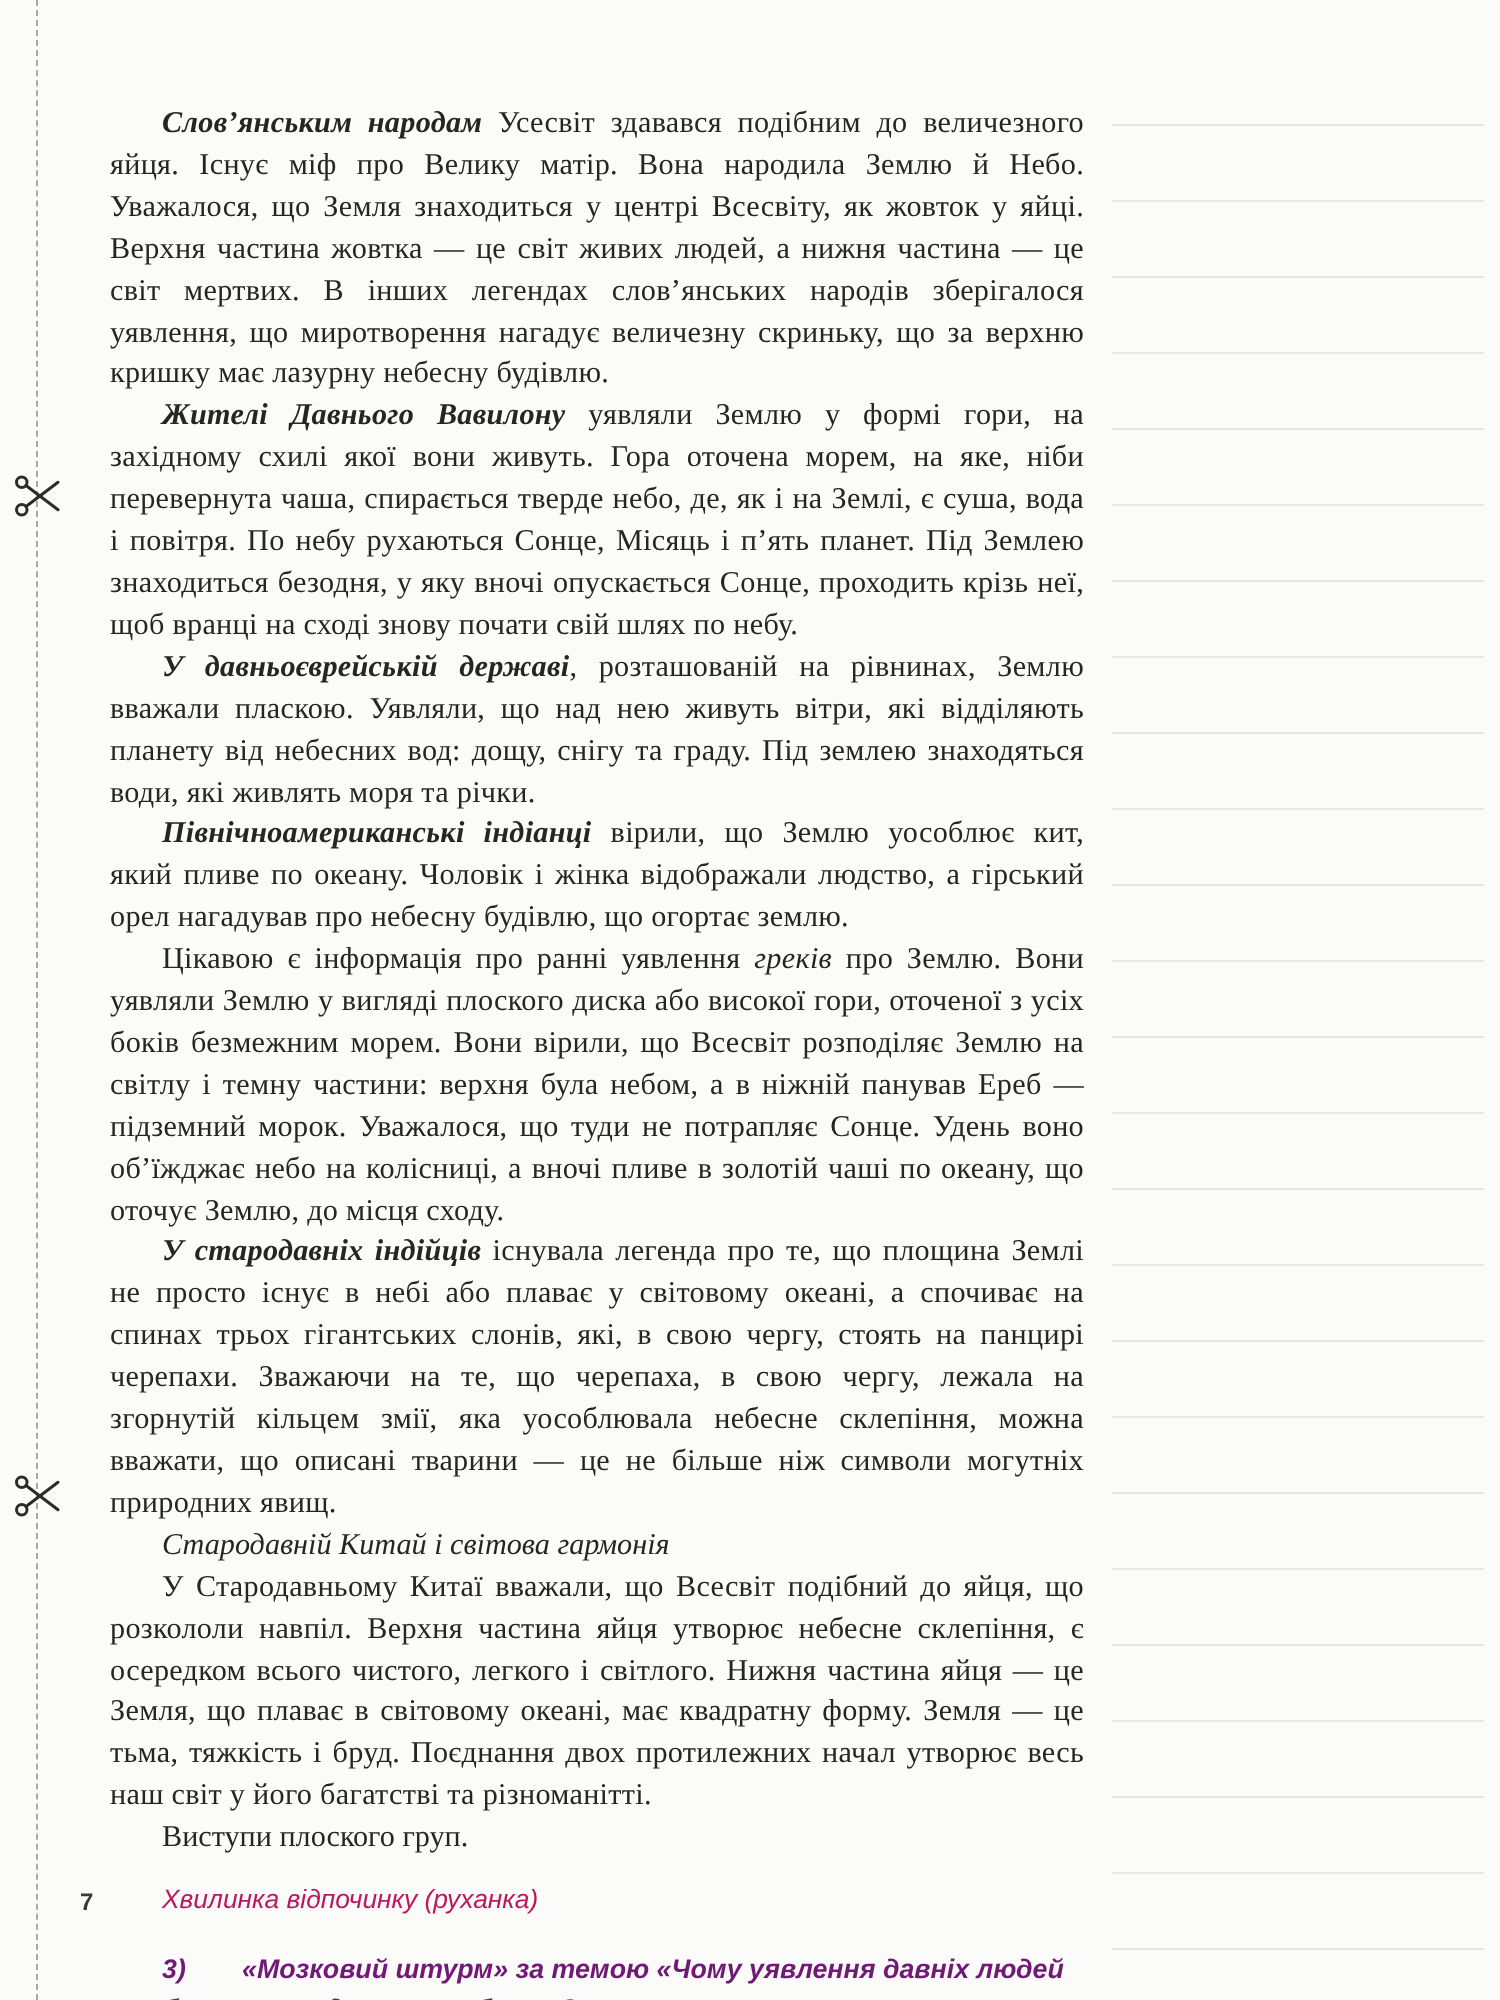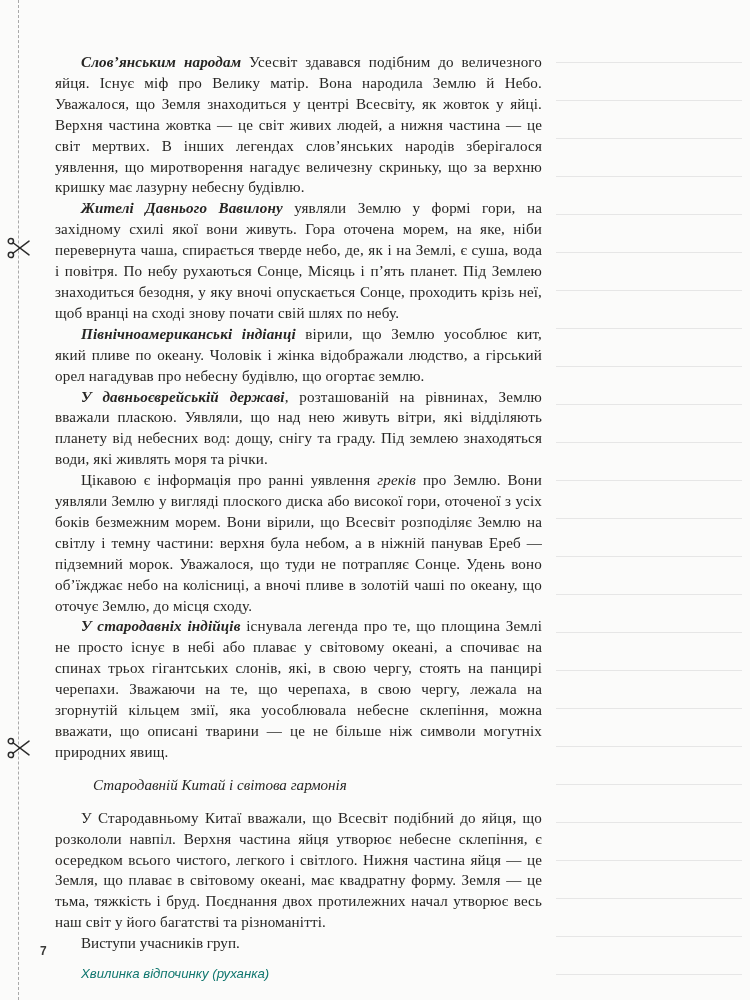--- a/index.html
+++ b/index.html
@@ -85,21 +85,21 @@
   .lead {
     font-style: italic;
     font-weight: bold;
   }
 
   
   .it { font-style: italic; font-family: Liberation Serif, serif; }
 
   
   .subhead {
-    margin: 12px;
+    margin: 0;
     text-indent: 26px;
     font-style: italic;
     font-size: 15.1px;
     line-height: 20.9px;
     text-align: left;
   }
 
   .plain-line {
     margin: 0;
     text-indent: 26px;
@@ -109,21 +109,21 @@
   }
 
   
   .note-line {
     margin: 10px 0 0 0;
     text-indent: 26px;
     font-family: "Liberation Sans", "DejaVu Sans", sans-serif;
     font-style: italic;
     font-size: 13.2px;
     line-height: 19px;
-    color: #0f766e;
+    color: #be185d;
   }
 
   .task-heading {
     margin: 16px 0 0 0;
     padding-left: 26px;
     font-family: "Liberation Sans", "DejaVu Sans", sans-serif;
     font-style: italic;
     font-weight: bold;
     font-size: 13.4px;
     line-height: 19.5px;
@@ -210,33 +210,33 @@
   </div>
 
   <div class="page-number">7</div>
 
   <div class="body-text">
 
     <p class="para"><span class="lead">Слов’янським народам</span><span> Усесвіт здавався подібним до величезного яйця. Існує міф про Велику матір. Вона народила Землю й Небо. Уважалося, що Земля знаходиться у центрі Всесвіту, як жовток у яйці. Верхня частина жовтка — це світ живих людей, а нижня частина — це світ мертвих. В інших легендах слов’янських народів зберігалося уявлення, що миротворення нагадує величезну скриньку, що за верхню кришку має лазурну небесну будівлю.</span></p>
 
     <p class="para"><span class="lead">Жителі Давнього Вавилону</span><span> уявляли Землю у формі гори, на західному схилі якої вони живуть. Гора оточена морем, на яке, ніби перевернута чаша, спирається тверде небо, де, як і на Землі, є суша, вода і повітря. По небу рухаються Сонце, Місяць і п’ять планет. Під Землею знаходиться безодня, у яку вночі опускається Сонце, проходить крізь неї, щоб вранці на сході знову почати свій шлях по небу.</span></p>
 
+    <p class="para"><span class="lead">У давньоєврейській державі</span><span>, розташованій на рівнинах, Землю вважали плаcкою. Уявляли, що над нею живуть вітри, які відділяють планету від небесних вод: дощу, снігу та граду. Під землею знаходяться води, які живлять моря та річки.</span></p>
+
     <p class="para"><span class="lead">Північноамериканські індіанці</span><span> вірили, що Землю уособлює кит, який пливе по океану. Чоловік і жінка відображали людство, а гірський орел нагадував про небесну будівлю, що огортає землю.</span></p>
 
-    <p class="para"><span class="lead">У давньоєврейській державі</span><span>, розташованій на рівнинах, Землю вважали плаcкою. Уявляли, що над нею живуть вітри, які відділяють планету від небесних вод: дощу, снігу та граду. Під землею знаходяться води, які живлять моря та річки.</span></p>
-
     <p class="para"><span>Цікавою є інформація про ранні уявлення </span><span class="it">греків</span><span> про Землю. Вони уявляли Землю у вигляді плоского диска або високої гори, оточеної з усіх боків безмежним морем. Вони вірили, що Всесвіт розподіляє Землю на світлу і темну частини: верхня була небом, а в ніжній панував Ереб — підземний морок. Уважалося, що туди не потрапляє Сонце. Удень воно об’їжджає небо на колісниці, а вночі пливе в золотій чаші по океану, що оточує Землю, до місця сходу.</span></p>
 
     <p class="para"><span class="lead">У стародавніх індійців</span><span> існувала легенда про те, що площина Землі не просто існує в небі або плаває у світовому океані, а спочиває на спинах трьох гігантських слонів, які, в свою чергу, стоять на панцирі черепахи. Зважаючи на те, що черепаха, в свою чергу, лежала на згорнутій кільцем змії, яка уособлювала небесне склепіння, можна вважати, що описані тварини — це не більше ніж символи могутніх природних явищ.</span></p>
 
     <p class="subhead">Стародавній Китай і світова гармонія</p>
 
     <p class="para">У Стародавньому Китаї вважали, що Всесвіт подібний до яйця, що розкололи навпіл. Верхня частина яйця утворює небесне склепіння, є осередком всього чистого, легкого і світлого. Нижня частина яйця — це Земля, що плаває в світовому океані, має квадратну форму. Земля — це тьма, тяжкість і бруд. Поєднання двох протилежних начал утворює весь наш світ у його багатстві та різноманітті.</p>
 
-    <p class="plain-line">Виступи учасників груп.</p>
+    <p class="plain-line">Виступи плоского груп.</p>
 
     <p class="note-line">Хвилинка відпочинку (руханка)</p>
 
     <p class="task-heading"><span class="num">3)</span><span class="txt">«Мозковий штурм» за темою «Чому уявлення давніх людей були неправдивими, хибними?».</span></p>
 
     <ul class="bullets">
       <li>Відсутність необхідних знань;</li>
 
     </ul>
 

